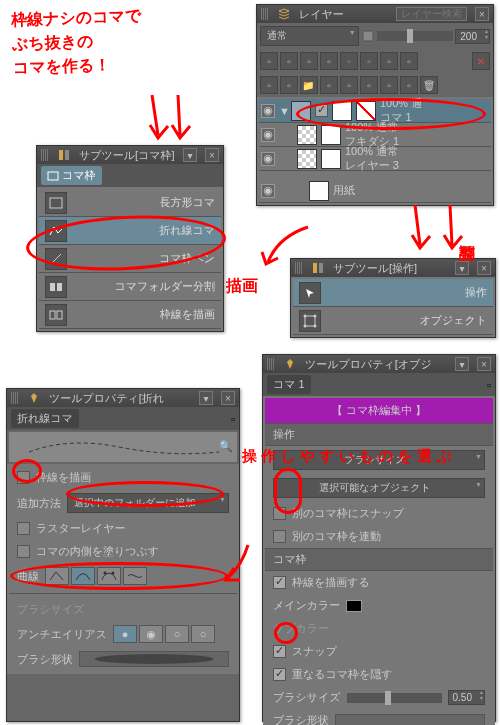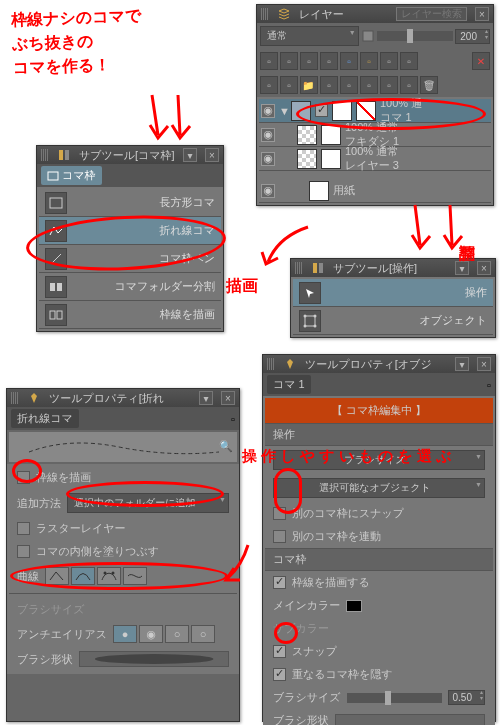--- a/index.html
+++ b/index.html
@@ -324,21 +324,21 @@
       </svg>
 <span class="t">ツールプロパティ[オブジ</span>
       <span class="btn">▾</span>
       <span class="btn">×</span>
     </div>
 <div class="tabrow">
       <span class="tab">コマ 1</span>
       <span class="btn" style="margin-left:auto">▫</span>
     </div>
 <div class="body" style="height:330px;overflow:hidden">
-<div style="text-align:center;padding:5px;color:#ccc;background:#c2410c">【 コマ枠編集中 】</div>
+<div style="text-align:center;padding:5px;color:#ccc;background:#a21caf">【 コマ枠編集中 】</div>
 <div class="section-hdr">操作</div>
 <div class="proprow">
         <div class="dropdown" style="flex:1;text-align:center">ブラシサイズ</div>
       </div>
 <div class="proprow">
         <div class="dropdown" style="flex:1;text-align:center">選択可能なオブジェクト</div>
       </div>
 <div class="proprow">
         <span class="check"></span>
         <span>別のコマ枠にスナップ</span>

